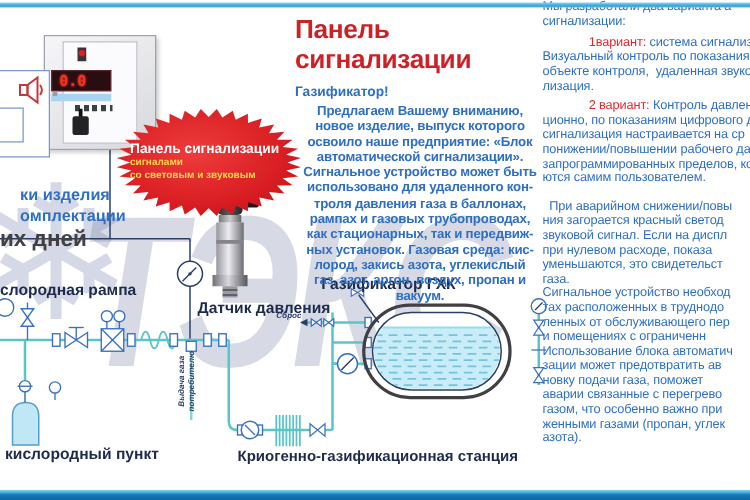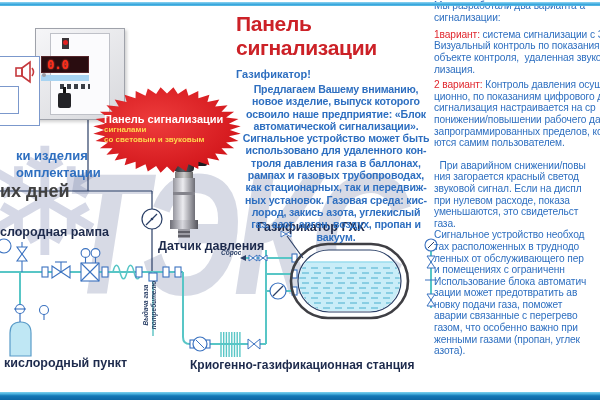--- a/index.html
+++ b/index.html
@@ -83,21 +83,21 @@
   .greet{margin-top:8px;font-weight:bold;color:#2e6fc0;font-size:11px;}
   .intro{margin-top:3px;font-weight:bold;color:#2e6fc0;font-size:10.6px;line-height:12.3px;letter-spacing:-0.15px;text-align:center;}
 
   
   .rightcol{left:434px;top:0;width:166px;height:372px;overflow:hidden;z-index:2;
             color:#2e6fc0;font-weight:normal;font-size:10.2px;line-height:11.6px;letter-spacing:-0.1px;}
   .rightcol .lead{line-height:12.4px;margin-bottom:4px;}
   .rightcol .p{margin:0 0 4px 0;}
   .rightcol .p2{margin:0 0 11px 0;}
   .rightcol .p3{margin:0;}
-  .redlab{color:#e0272e;}
+  .redlab{color:#e0272e;margin-left:37px;}
 </style>
 </head>
 <body>
 
 <div class="page">
 
   <div class="topbar"></div>
   <div class="bottombar"></div>
 
   <div class="abs wm wm-flake">❄</div>

